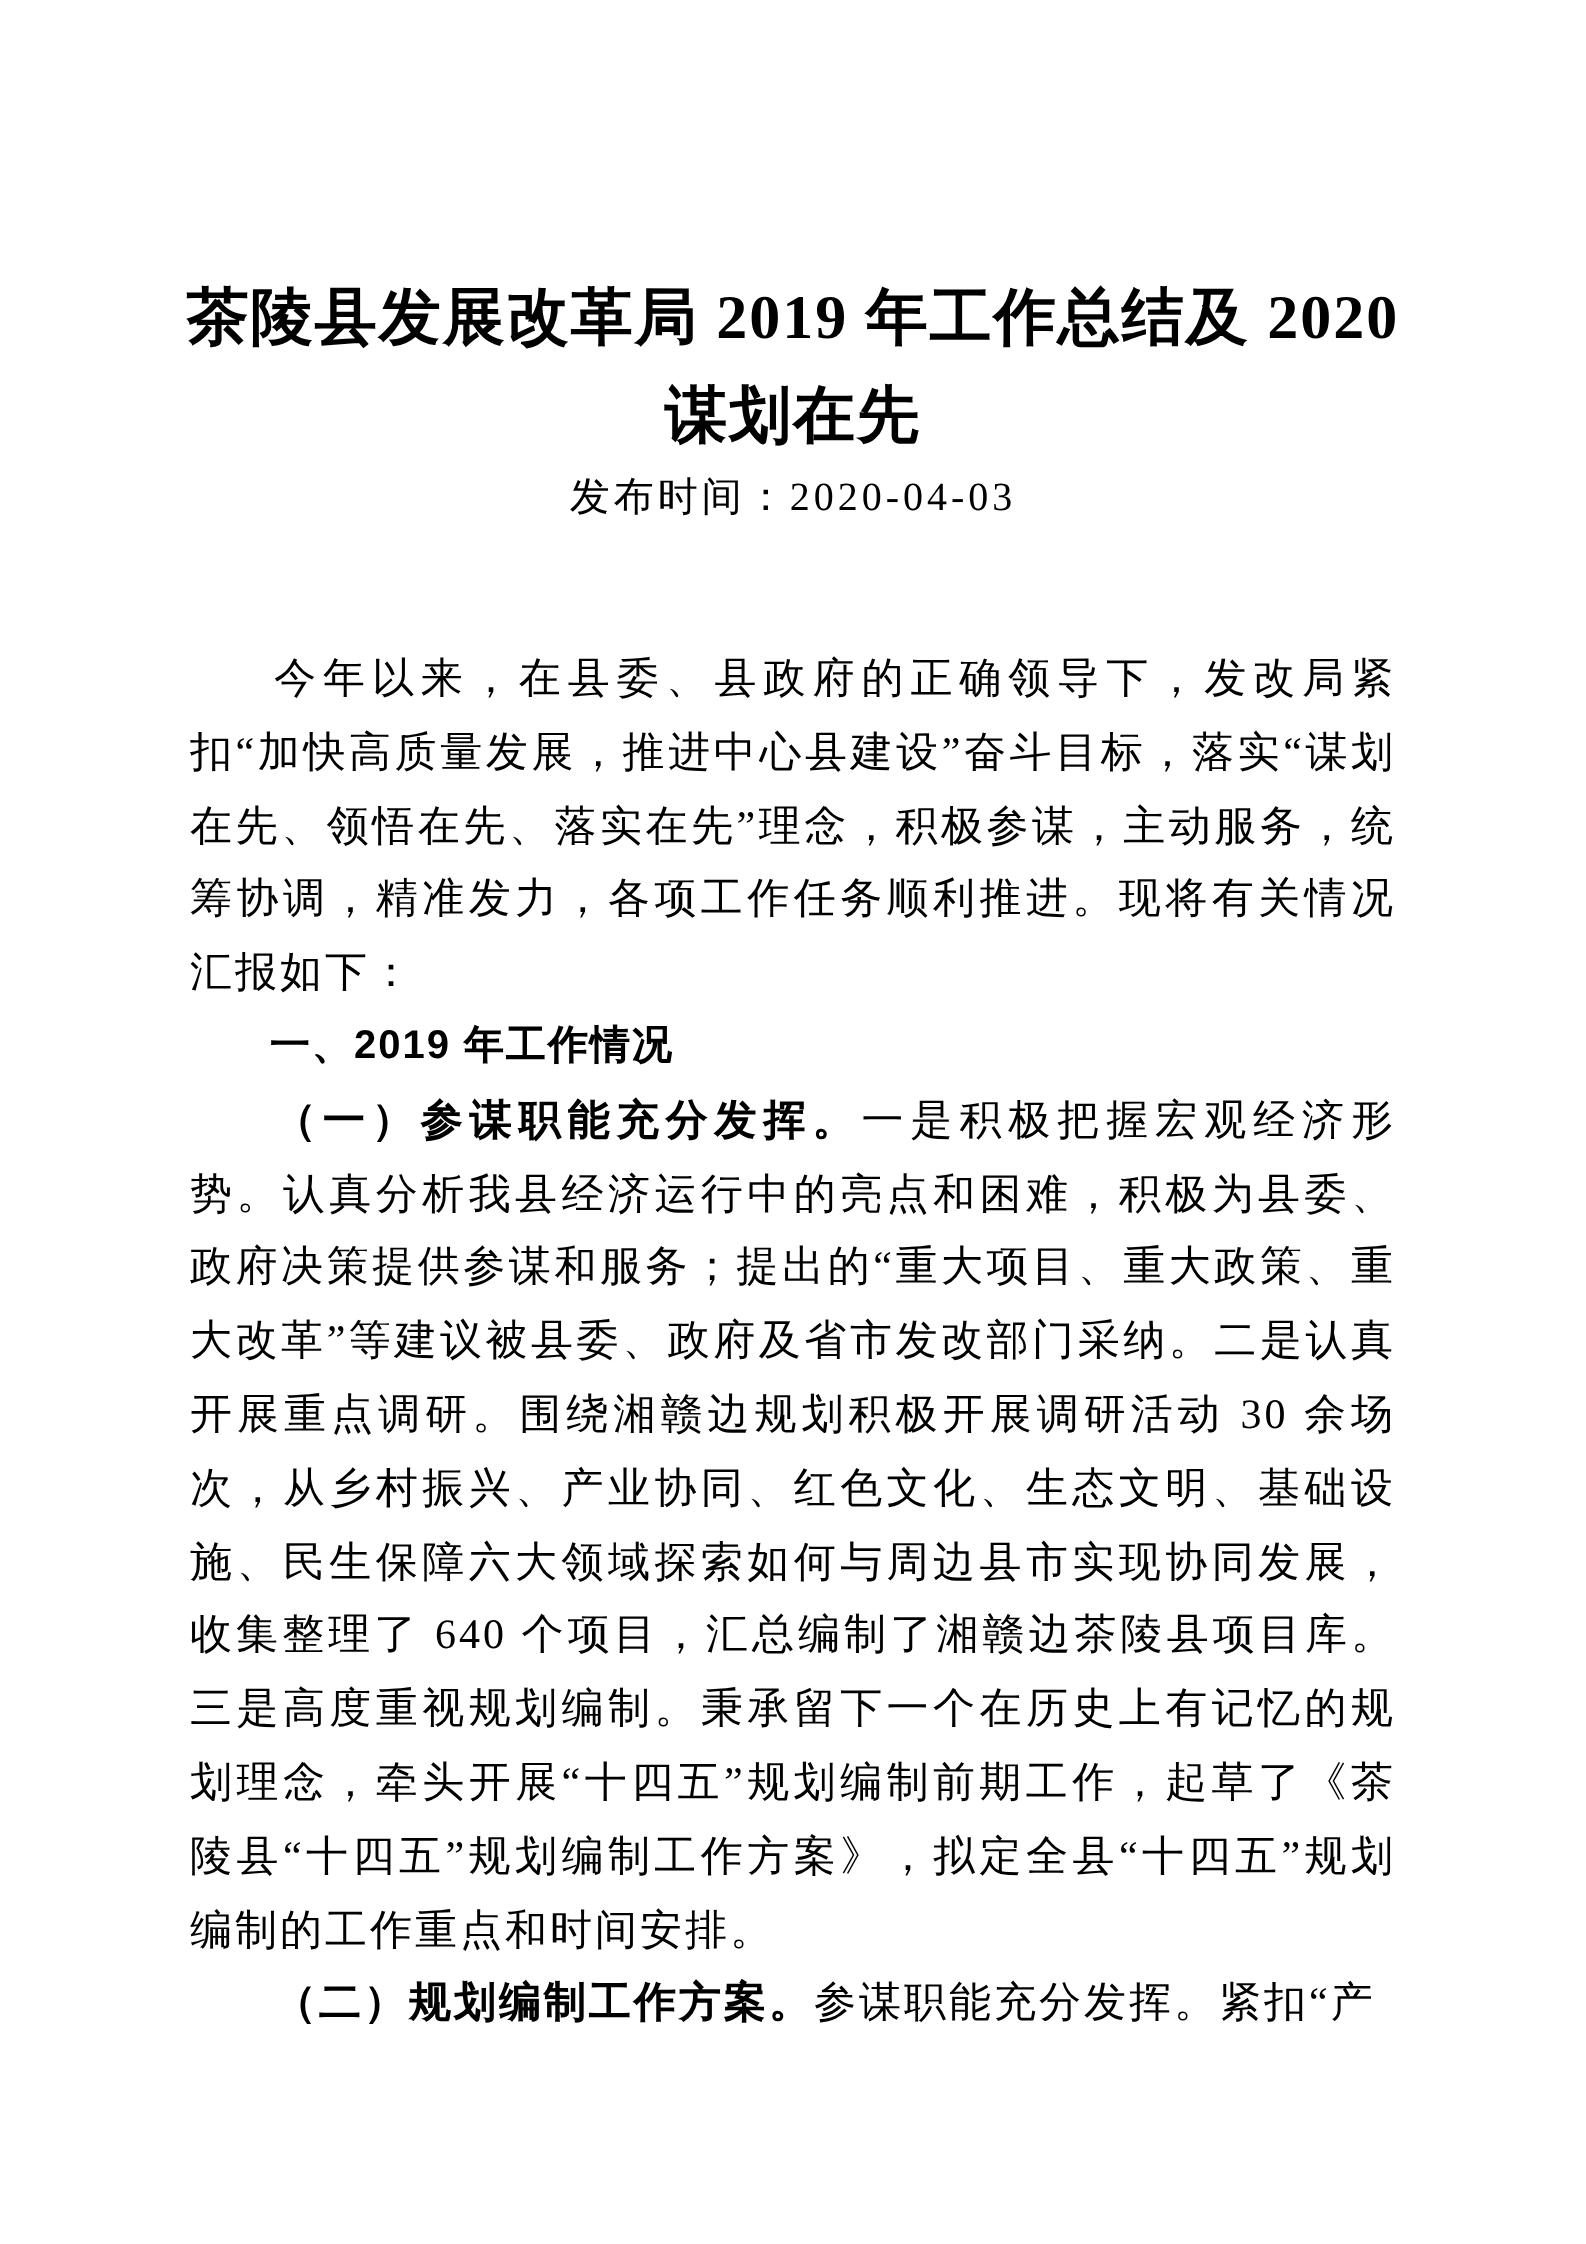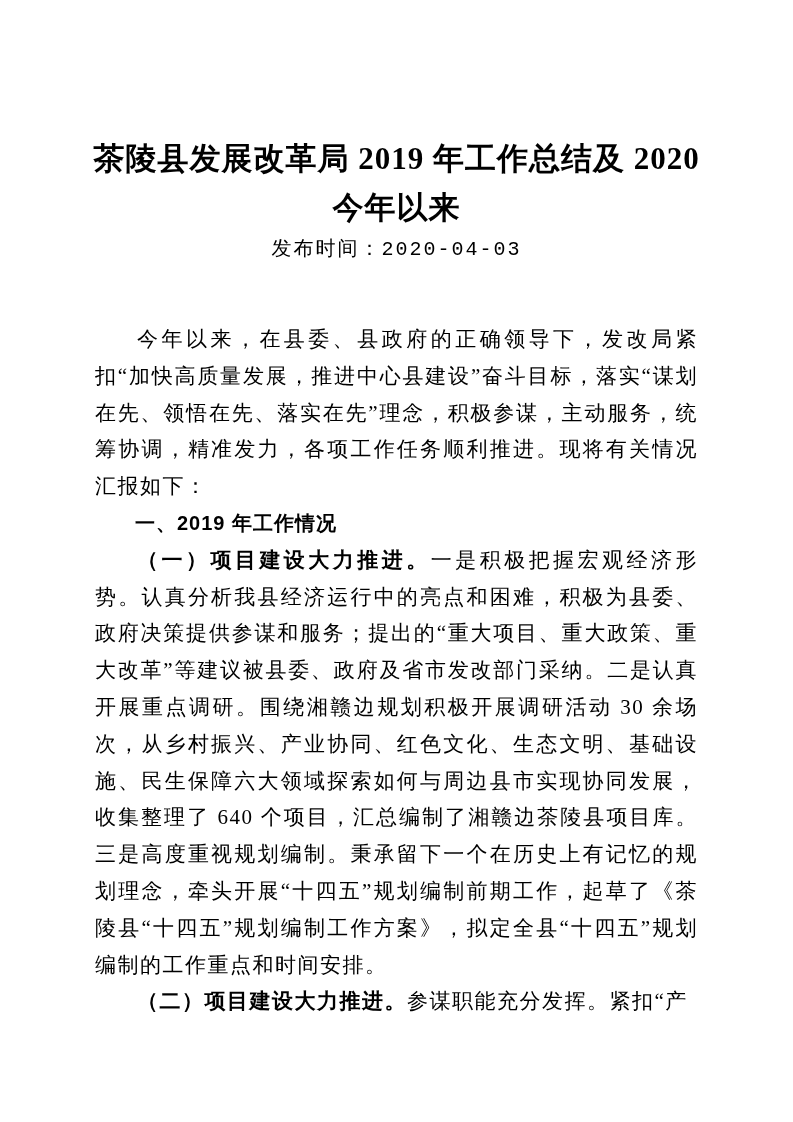--- a/index.html
+++ b/index.html
@@ -27,21 +27,21 @@
     line-height: 49px;
     letter-spacing: 1px;
   }
   .title-line {
     display: block;
     white-space: nowrap;
   }
   .pub-date {
     margin-top: 4px;
     text-align: center;
-    font-family: Liberation Mono, monospace;
+    font-family: Liberation Serif, serif;
     font-size: 20px;
     line-height: 27px;
     letter-spacing: 2px;
   }
   .doc-body {
     margin: 58px 95px 0 95px;
     font-family: "Liberation Serif", "DejaVu Serif", serif;
     font-size: 21px;
     line-height: 36.8px;
     letter-spacing: 1.5px;
@@ -66,36 +66,36 @@
   }
 </style>
 </head>
 <body>
 
 <div class="page">
 
   <header class="doc-header">
     <h1 class="doc-title">
       <span class="title-line">茶陵县发展改革局 2019 年工作总结及 2020</span>
-      <span class="title-line">今年以来</span>
+      <span class="title-line">谋划在先</span>
     </h1>
     <div class="pub-date">
       <span>发布时间：</span><span>2020-04-03</span>
     </div>
   </header>
 
   <main class="doc-body">
 
     <p class="para">今年以来，在县委、县政府的正确领导下，发改局紧扣“加快高质量发展，推进中心县建设”奋斗目标，落实“谋划在先、领悟在先、落实在先”理念，积极参谋，主动服务，统筹协调，精准发力，各项工作任务顺利推进。现将有关情况汇报如下：</p>
 
     <h2 class="section-heading">一、2019 年工作情况</h2>
 
     <p class="para">
-      <strong class="sub-lead">（一）项目建设大力推进。</strong><span>一是积极把握宏观经济形势。认真分析我县经济运行中的亮点和困难，积极为县委、政府决策提供参谋和服务；提出的“重大项目、重大政策、重大改革”等建议被县委、政府及省市发改部门采纳。二是认真开展重点调研。围绕湘赣边规划积极开展调研活动 30 余场次，从乡村振兴、产业协同、红色文化、生态文明、基础设施、民生保障六大领域探索如何与周边县市实现协同发展，收集整理了 640 个项目，汇总编制了湘赣边茶陵县项目库。三是高度重视规划编制。秉承留下一个在历史上有记忆的规划理念，牵头开展“十四五”规划编制前期工作，起草了《茶陵县“十四五”规划编制工作方案》，拟定全县“十四五”规划编制的工作重点和时间安排。</span>
+      <strong class="sub-lead">（一）参谋职能充分发挥。</strong><span>一是积极把握宏观经济形势。认真分析我县经济运行中的亮点和困难，积极为县委、政府决策提供参谋和服务；提出的“重大项目、重大政策、重大改革”等建议被县委、政府及省市发改部门采纳。二是认真开展重点调研。围绕湘赣边规划积极开展调研活动 30 余场次，从乡村振兴、产业协同、红色文化、生态文明、基础设施、民生保障六大领域探索如何与周边县市实现协同发展，收集整理了 640 个项目，汇总编制了湘赣边茶陵县项目库。三是高度重视规划编制。秉承留下一个在历史上有记忆的规划理念，牵头开展“十四五”规划编制前期工作，起草了《茶陵县“十四五”规划编制工作方案》，拟定全县“十四五”规划编制的工作重点和时间安排。</span>
     </p>
 
     <p class="para">
-      <strong class="sub-lead">（二）项目建设大力推进。</strong><span>参谋职能充分发挥。紧扣“产</span>
+      <strong class="sub-lead">（二）规划编制工作方案。</strong><span>参谋职能充分发挥。紧扣“产</span>
     </p>
 
   </main>
 
 </div>
 
 </body></html>

